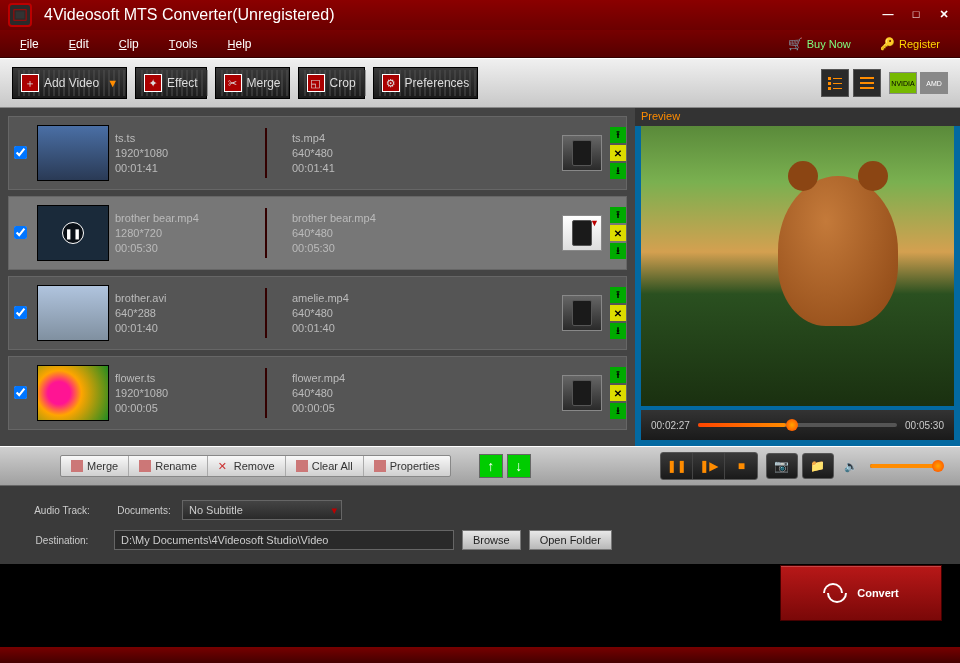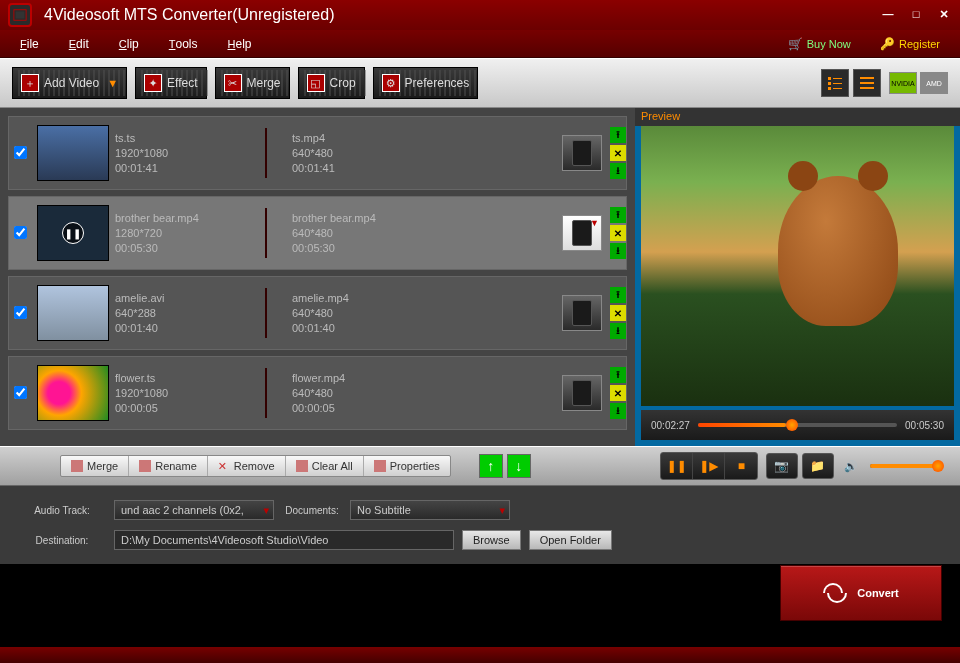--- a/index.html
+++ b/index.html
@@ -224,21 +224,21 @@
         <div class="itemctrls">
           <div class="ictrl up">⭱</div>
           <div class="ictrl del">✕</div>
           <div class="ictrl down">⭳</div>
         </div>
       </div>
       <div class="fileitem">
         <div class="chk"><input type="checkbox" checked="" style=""></div>
         <div class="thumb th-amelie"></div>
         <div class="srcinfo">
-          <div>amelie.avi</div>
+          <div>brother.avi</div>
           <div>640*288</div>
           <div>00:01:40</div>
         </div>
         <div class="divbar"></div>
         <div class="dstinfo">
           <div>amelie.mp4</div>
           <div>640*480</div>
           <div>00:01:40</div>
         </div>
         <div style="flex:1"></div>
@@ -330,23 +330,20 @@
   <span style="color:#ff8c00;margin-left:6px">🔊</span>
   <div class="volslider">
       <div class="volfill"></div>
       <div class="volknob"></div>
     </div>
 </div>
 
 <div class="settings">
   <div class="setrow">
     <div class="setlabel">Audio Track:</div>
-    <div class="combo" style="width:160px">
-        <span>und aac 2 channels (0x2,</span>
-      </div>
     <div class="setlabel" style="width:60px">Documents:</div>
     <div class="combo" style="width:160px">
         <span>No Subtitle</span>
       </div>
   </div>
   <div class="setrow">
     <div class="setlabel">Destination:</div>
     <div class="textfield" style="width:340px">
         <span>D:\My Documents\4Videosoft Studio\Video</span>
       </div>

